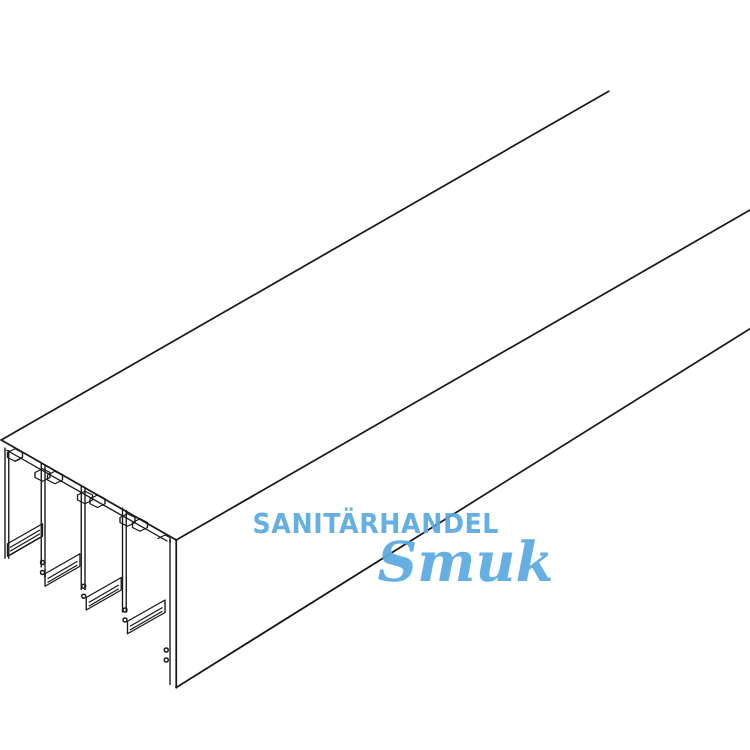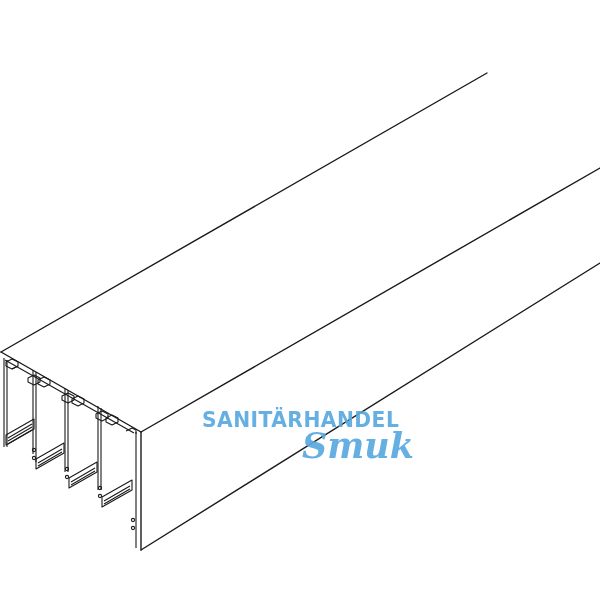--- a/index.html
+++ b/index.html
@@ -8,21 +8,21 @@
     #watermark { position: absolute; left: 202px; top: 407px; width: 200px; height: 70px; pointer-events: none; }
     .wm-line1 {
       position: absolute; left: 0; top: 0;
       font-family: "DejaVu Sans", sans-serif; font-weight: bold;
       font-size: 22px; letter-spacing: 0.5px; color: #5aa9e0; opacity: 0.92;
       transform: scaleX(0.92); transform-origin: left top;
     }
     .wm-line2 {
       position: absolute; left: 100px; top: 18px;
       font-family: "DejaVu Serif", serif; font-style: italic; font-weight: bold;
-      font-size: 35px; color: #5aa9e0; opacity: 0.92; text-align: right;
+      font-size: 44px; color: #5aa9e0; opacity: 0.92; text-align: right;
     }
   </style>
 </head>
 <body>
 
 <svg id="drawing" viewBox="0 0 600 600" xmlns="http://www.w3.org/2000/svg">
   <g fill="none" stroke="#1a1a1a" stroke-width="1.4" stroke-linecap="round" stroke-linejoin="round">
 
     <line x1="1" y1="352" x2="487" y2="73"></line>
     <line x1="141" y1="432" x2="600" y2="168"></line>

